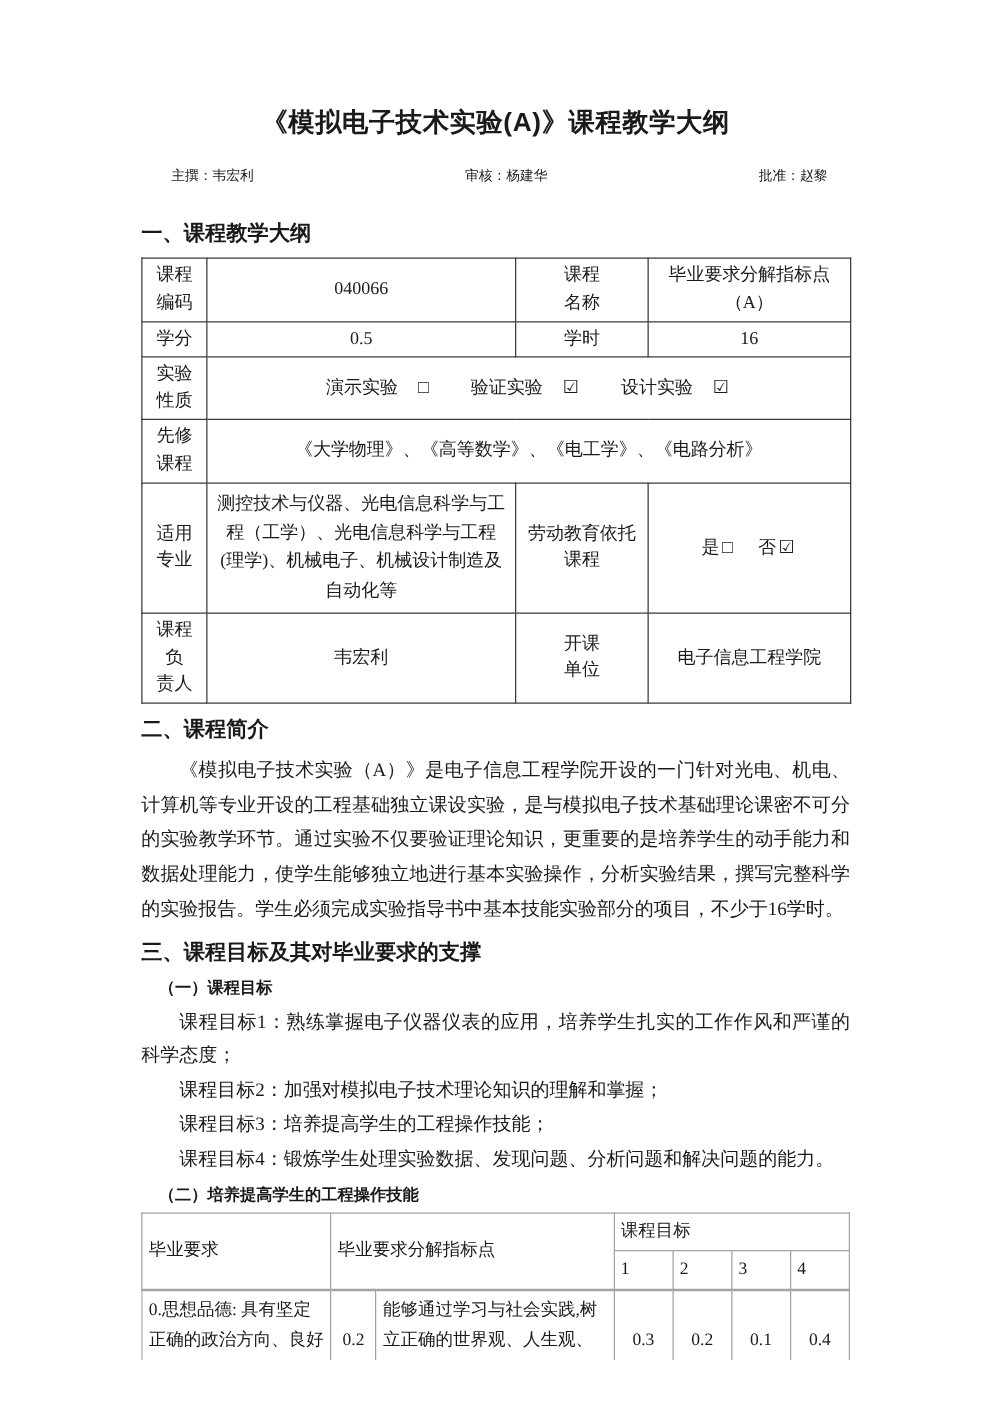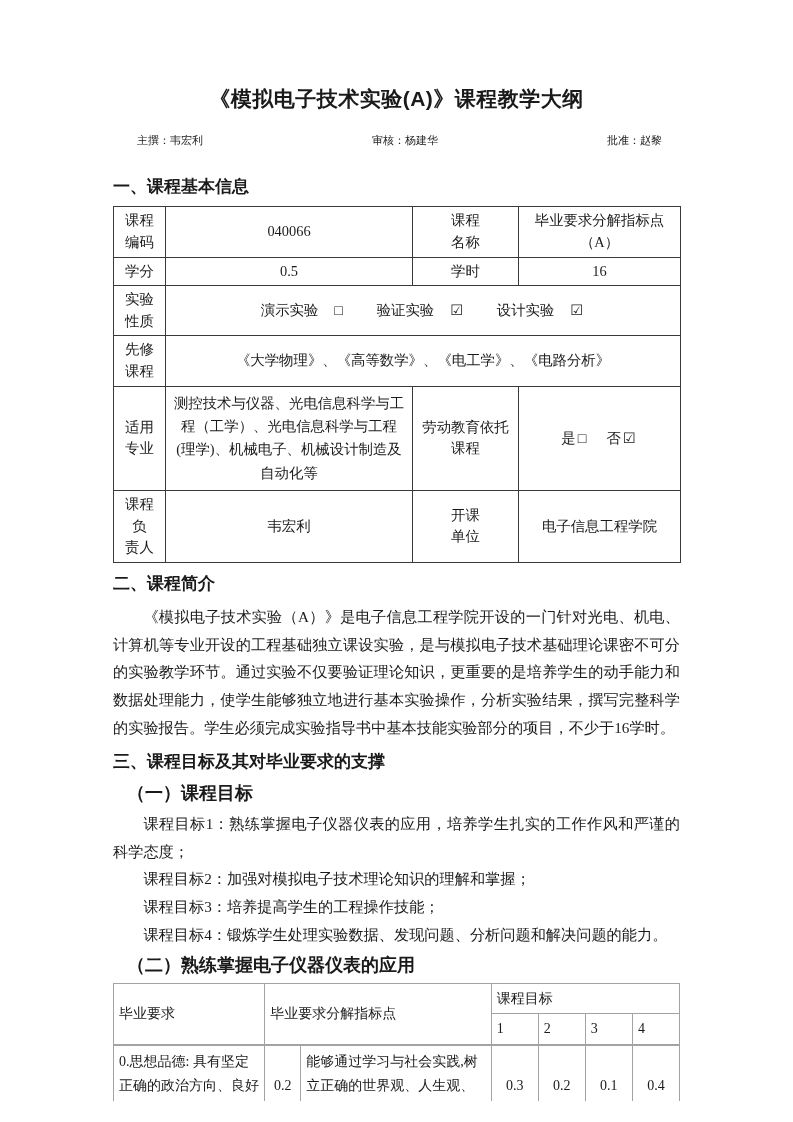--- a/index.html
+++ b/index.html
@@ -58,21 +58,21 @@
   h2.sec {
     font-family: "Liberation Sans", "DejaVu Sans", sans-serif;
     font-weight: bold;
     font-size: 17px;
     margin: 0 0 9px 0;
     line-height: 1.25;
   }
   h3.subsec {
     font-family: "Liberation Sans", "DejaVu Sans", sans-serif;
     font-weight: bold;
-    font-size: 18px;
+    font-size: 13px;
     margin: 8px 0 5px 14px;
     line-height: 1.3;
   }
 
   
   p.body {
     font-size: 15.2px;
     line-height: 1.82;
     margin: 0 0 2px 0;
     text-align: justify;
@@ -141,21 +141,21 @@
 <div class="page">
   <div class="content">
 
     <div class="doc-title">《模拟电子技术实验(A)》课程教学大纲</div>
     <div class="byline">
       <span>主撰：韦宏利</span>
       <span>审核：杨建华</span>
       <span>批准：赵黎</span>
     </div>
 
-    <h2 class="sec">一、课程基本信息</h2>
+    <h2 class="sec">一、课程教学大纲</h2>
 
     <table class="doc-table">
       <colgroup>
         <col style="width:52px">
         <col style="width:247px">
         <col style="width:106px">
         <col style="width:162px">
       </colgroup>
       <tbody>
         <tr>
@@ -212,21 +212,21 @@
     <h2 class="sec" style="margin-top:10px">二、课程简介</h2>
     <p class="body">《模拟电子技术实验（A）》是电子信息工程学院开设的一门针对光电、机电、计算机等专业开设的工程基础独立课设实验，是与模拟电子技术基础理论课密不可分的实验教学环节。通过实验不仅要验证理论知识，更重要的是培养学生的动手能力和数据处理能力，使学生能够独立地进行基本实验操作，分析实验结果，撰写完整科学的实验报告。学生必须完成实验指导书中基本技能实验部分的项目，不少于16学时。</p>
 
     <h2 class="sec" style="margin-top:10px">三、课程目标及其对毕业要求的支撑</h2>
     <h3 class="subsec">（一）课程目标</h3>
     <p class="goal">课程目标1：熟练掌握电子仪器仪表的应用，培养学生扎实的工作作风和严谨的科学态度；</p>
     <p class="goal">课程目标2：加强对模拟电子技术理论知识的理解和掌握；</p>
     <p class="goal">课程目标3：培养提高学生的工程操作技能；</p>
     <p class="goal">课程目标4：锻炼学生处理实验数据、发现问题、分析问题和解决问题的能力。</p>
 
-    <h3 class="subsec" style="margin-top:6px">（二）熟练掌握电子仪器仪表的应用</h3>
+    <h3 class="subsec" style="margin-top:6px">（二）培养提高学生的工程操作技能</h3>
 
     <table class="map-table">
       <colgroup>
         <col style="width:151px">
         <col style="width:36px">
         <col style="width:190px">
         <col style="width:47px">
         <col style="width:47px">
         <col style="width:47px">
         <col style="width:47px">

